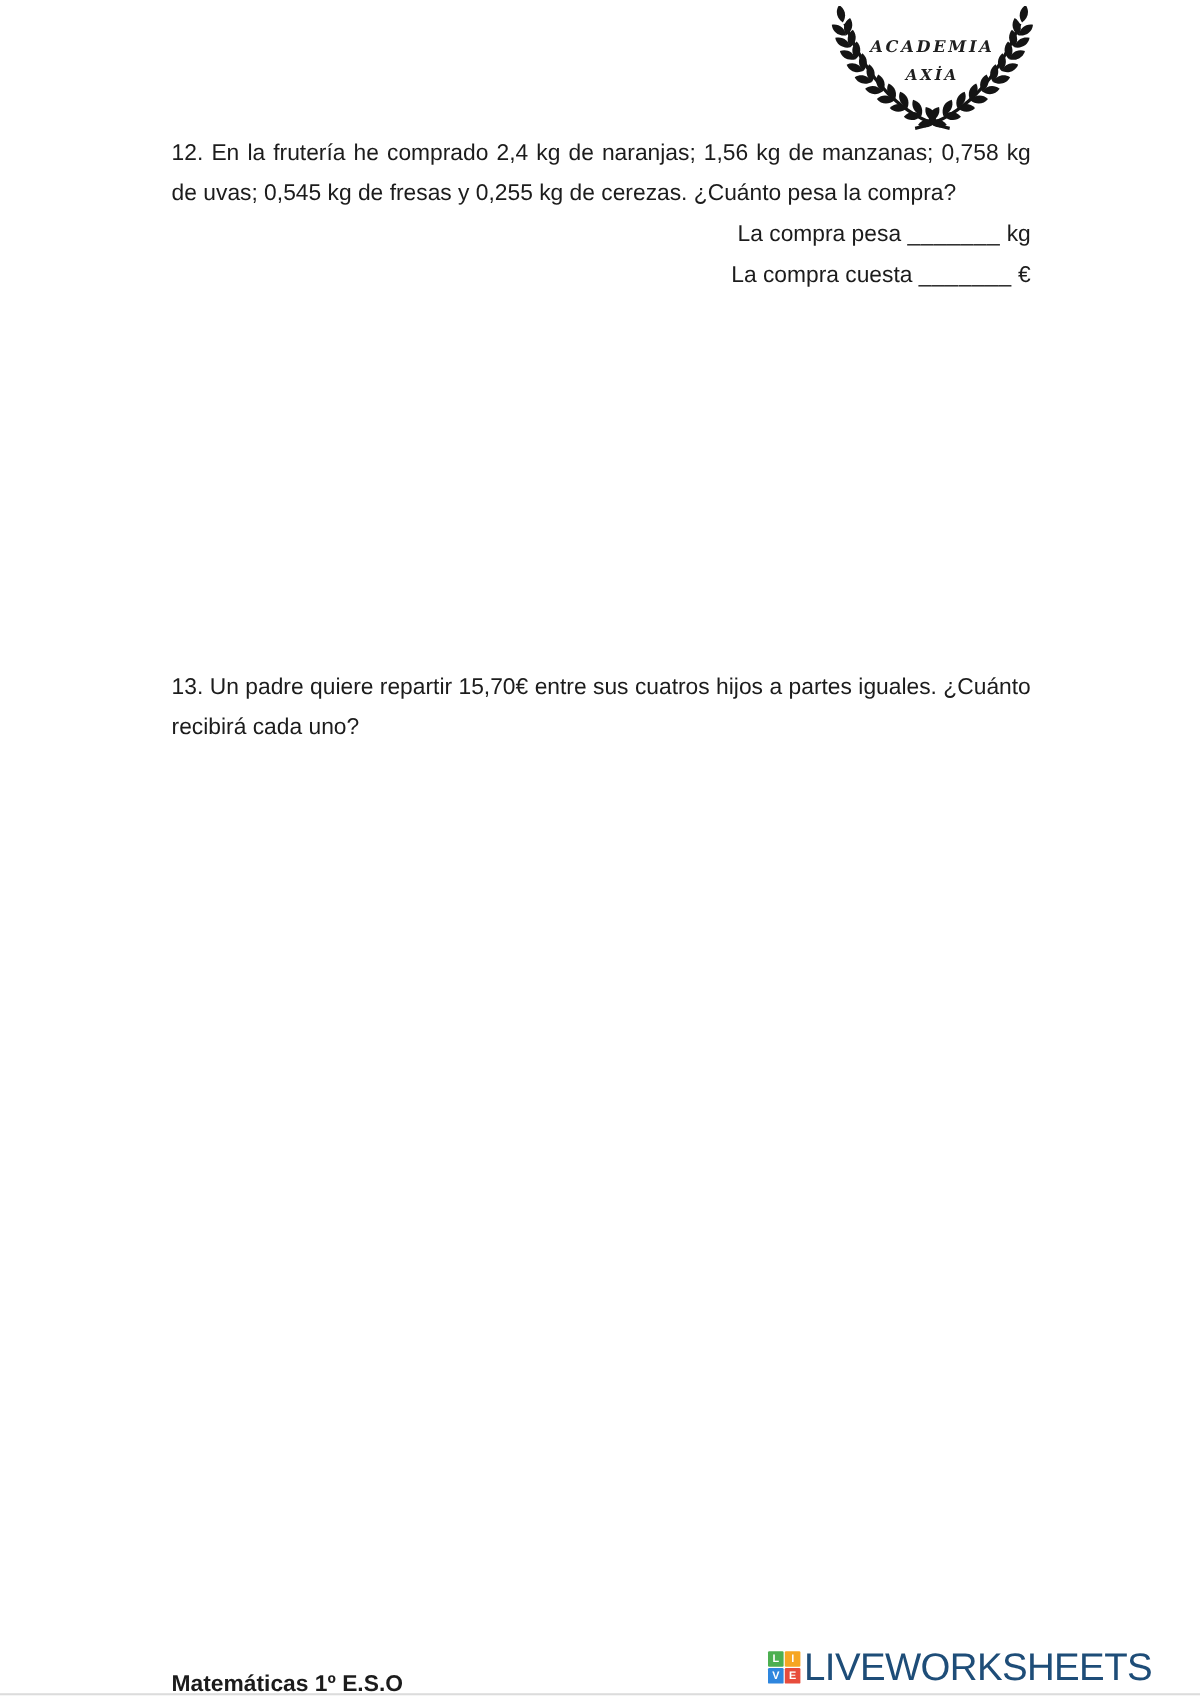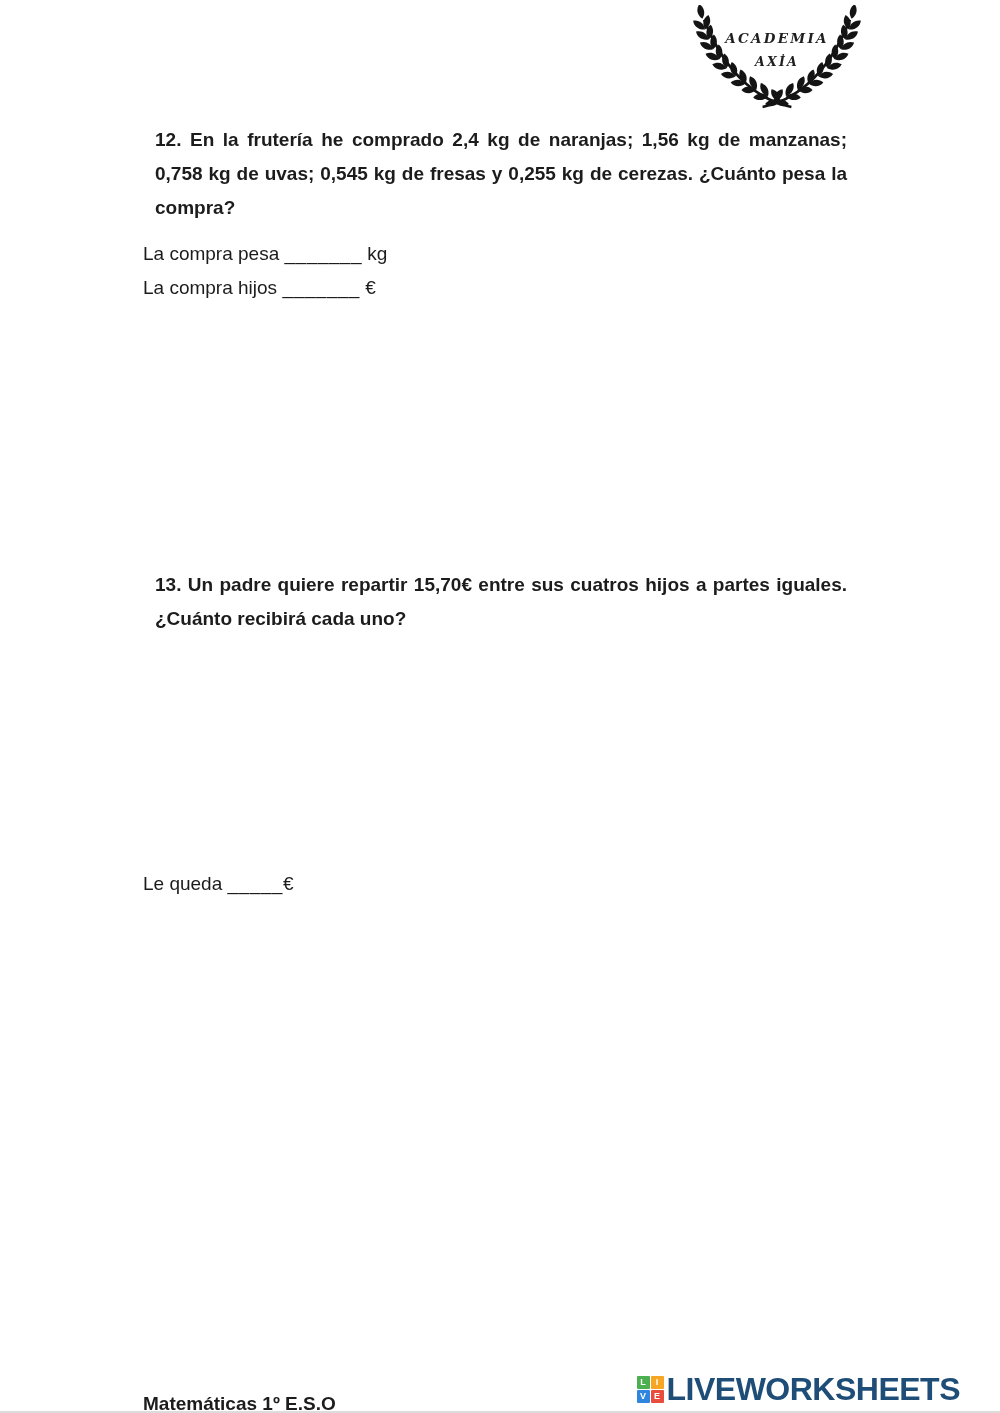--- a/index.html
+++ b/index.html
@@ -17,22 +17,22 @@
     left:143px;
     width:716px;
     font-size:19px;
     line-height:34px;
     color:#1c1c1c;
   }
   #block12 { top:111px; }
   #block13 { top:556px; }
   #block14 { top:867px; }
 
-  .stmt { margin:12px; font-weight:bold; text-align:justify; }
-  .ans  { margin:0; font-weight:normal; }
+  .stmt { margin:0; font-weight:normal; text-align:justify; }
+  .ans  { margin:0; font-weight:normal;text-align:right; }
   .ans .blank { letter-spacing:0.5px; }
 
   
   .wreath {
     position:absolute;
     left:687px; top:5px;
     width:180px; height:104px;
   }
   .wreath text {
     font-family:"DejaVu Serif", serif;
@@ -74,21 +74,21 @@
     font-size:9px; font-weight:bold;
     border-radius:1px;
     line-height:1;
   }
   .tile-l { background:#4caf50; }
   .tile-i { background:#f6a623; }
   .tile-v { background:#2e86de; }
   .tile-e { background:#e74c3c; }
   .brand-text {
     font-size:32px;
-    font-weight:bold;
+    font-weight:normal;
     color:#1e4d78;
     letter-spacing:-0.5px;
     line-height:36px;
   }
 
   .page-edge {
     position:absolute;
     left:0; right:0; bottom:0;
     height:2px;
     background:#dcdcdc;
@@ -127,29 +127,28 @@
   </defs>
   <use href="#branchL"></use>
   <use href="#branchL" transform="translate(200,0) scale(-1,1)"></use>
   <text class="logo-line1" x="100" y="42">ACADEMIA</text>
   <text class="logo-line2" x="100" y="68">AXİA</text>
 </svg>
 
 <div class="doc-block" id="block12">
   <p class="stmt">12. En la frutería he comprado 2,4 kg de naranjas; 1,56 kg de manzanas; 0,758 kg de uvas; 0,545 kg de fresas y 0,255 kg de cerezas. ¿Cuánto pesa la compra?</p>
   <p class="ans"><span>La compra pesa </span><span class="blank">_______</span><span> kg</span></p>
-  <p class="ans"><span>La compra hijos </span><span class="blank">_______</span><span> €</span></p>
+  <p class="ans"><span>La compra cuesta </span><span class="blank">_______</span><span> €</span></p>
 </div>
 
 <div class="doc-block" id="block13">
   <p class="stmt">13. Un padre quiere repartir 15,70€ entre sus cuatros hijos a partes iguales. ¿Cuánto recibirá cada uno?</p>
 </div>
 
 <div class="doc-block" id="block14">
-  <p class="ans"><span>Le queda </span><span class="blank">_____</span><span>€</span></p>
 </div>
 
 <div class="course">Matemáticas 1º E.S.O</div>
 
 <div class="brand">
   <div class="brand-grid">
     <span class="tile tile-l">L</span>
     <span class="tile tile-i">I</span>
     <span class="tile tile-v">V</span>
     <span class="tile tile-e">E</span>

